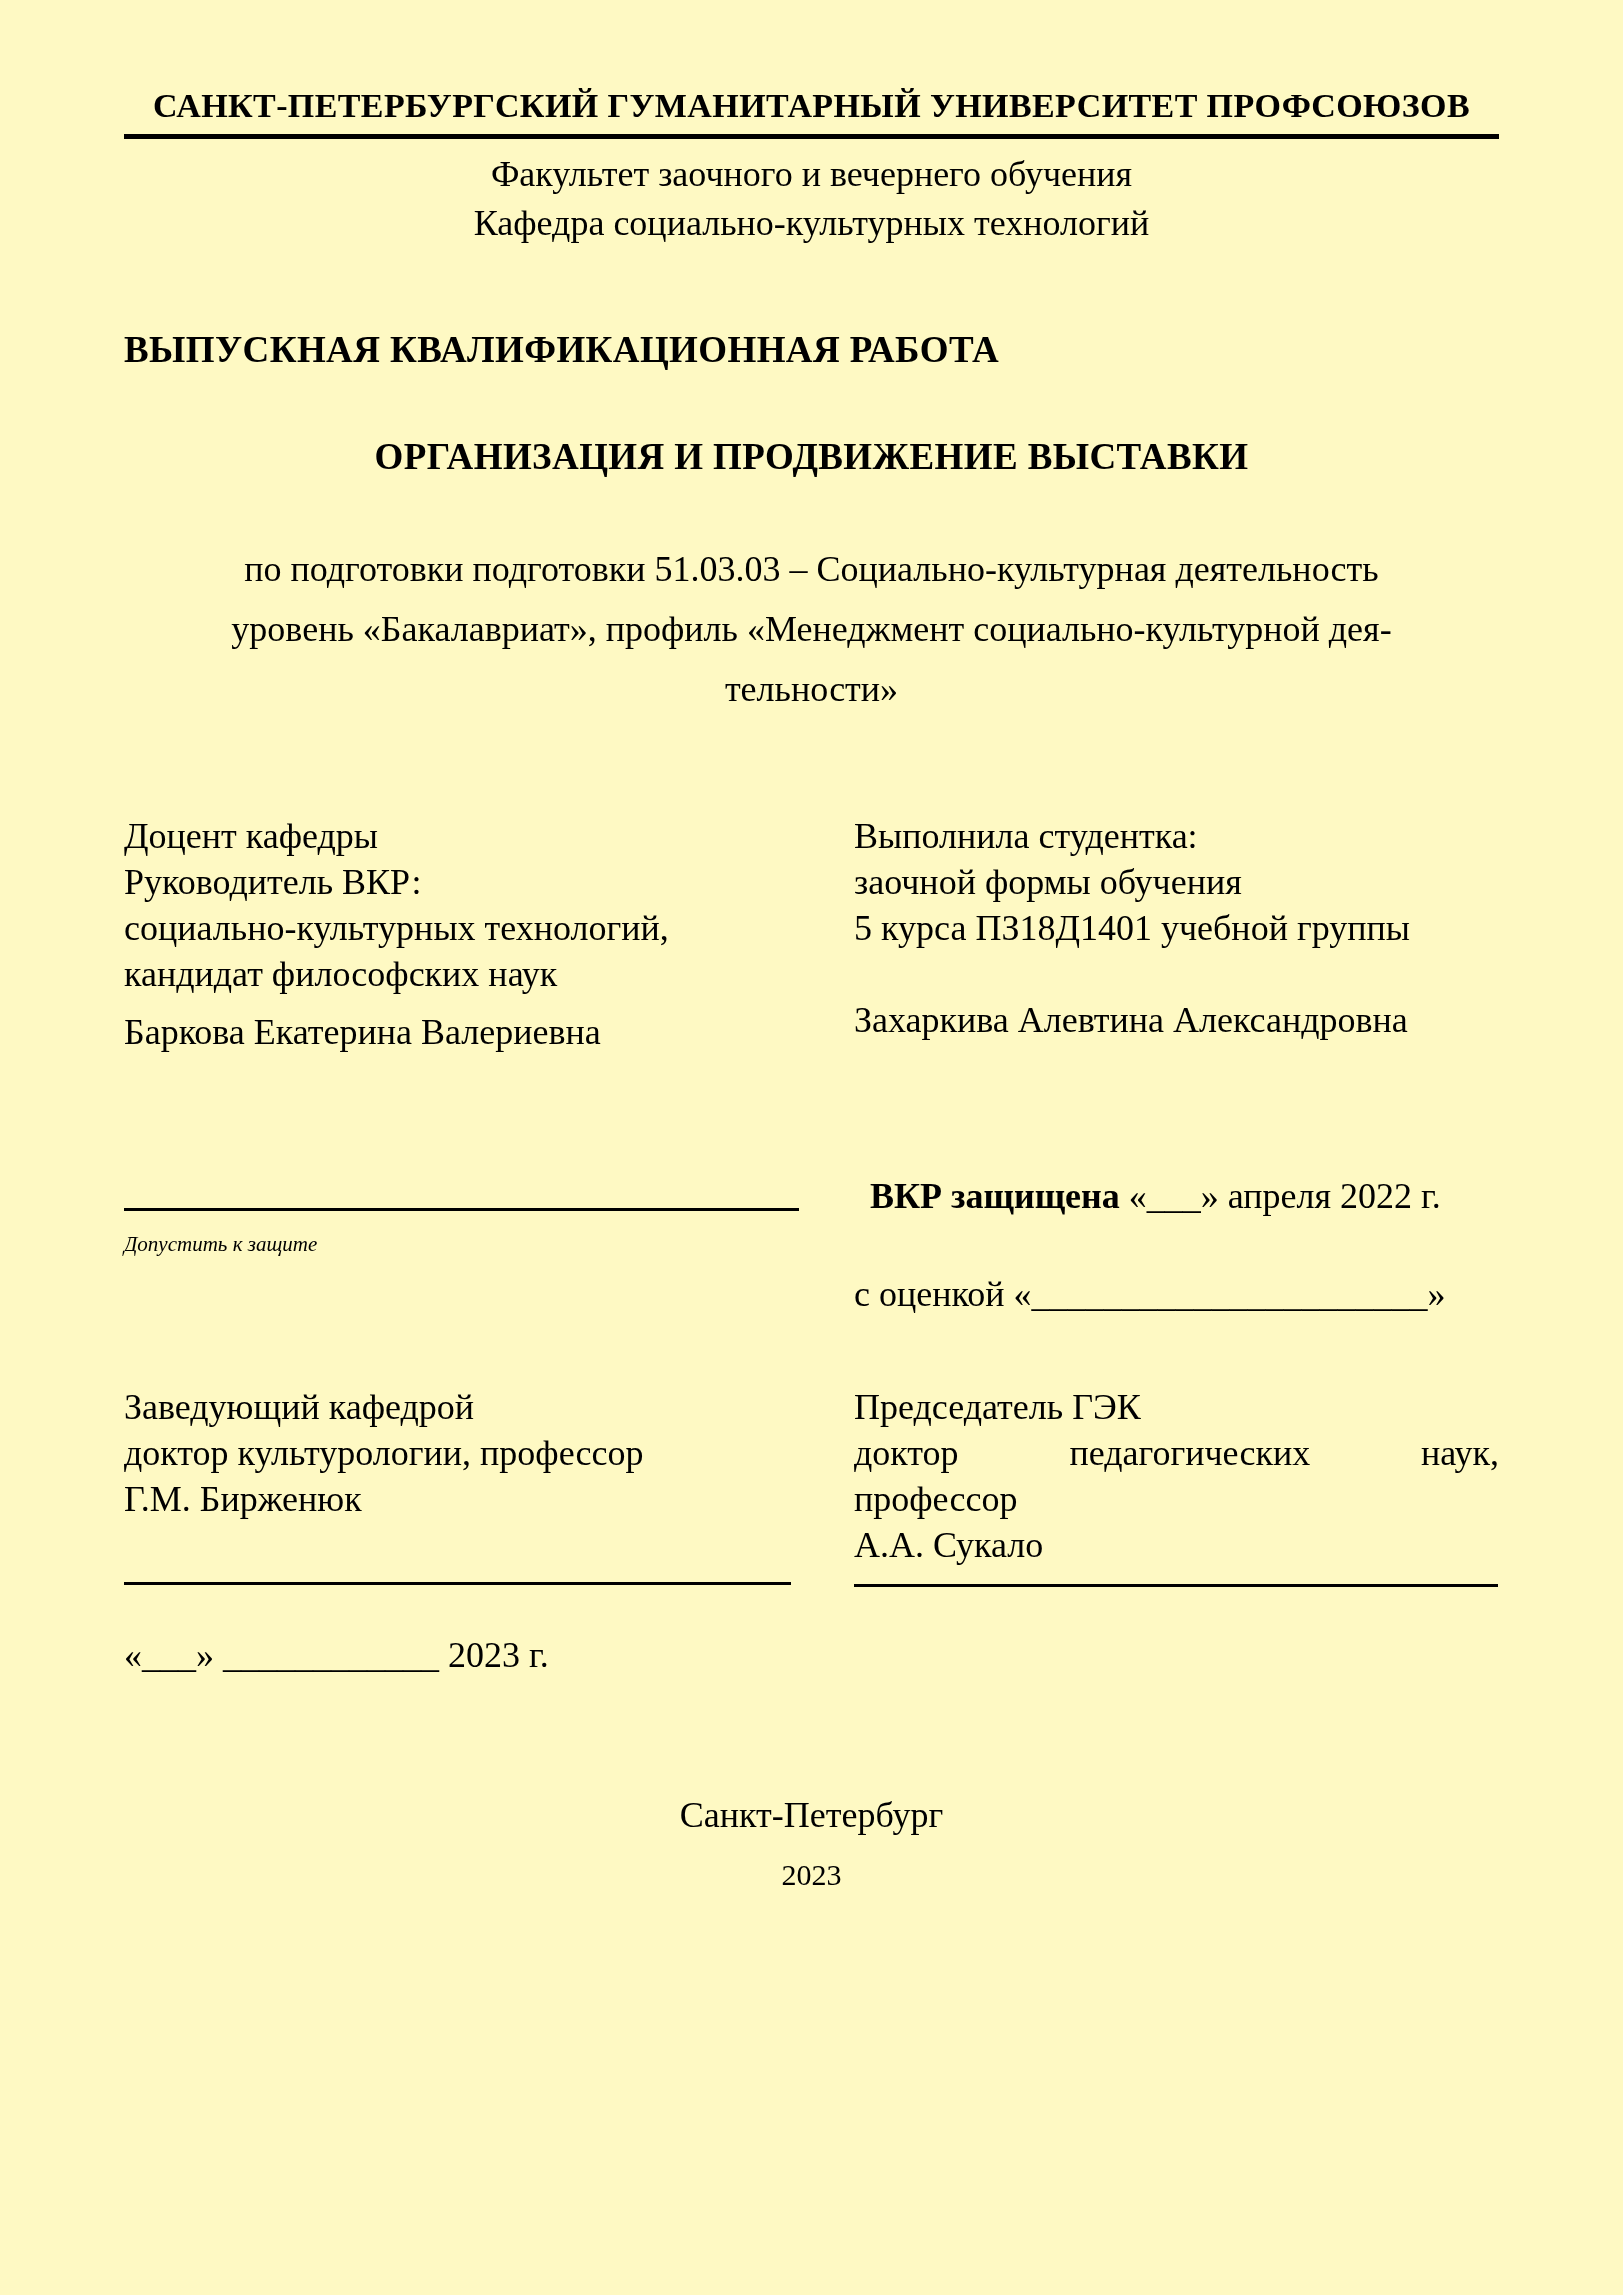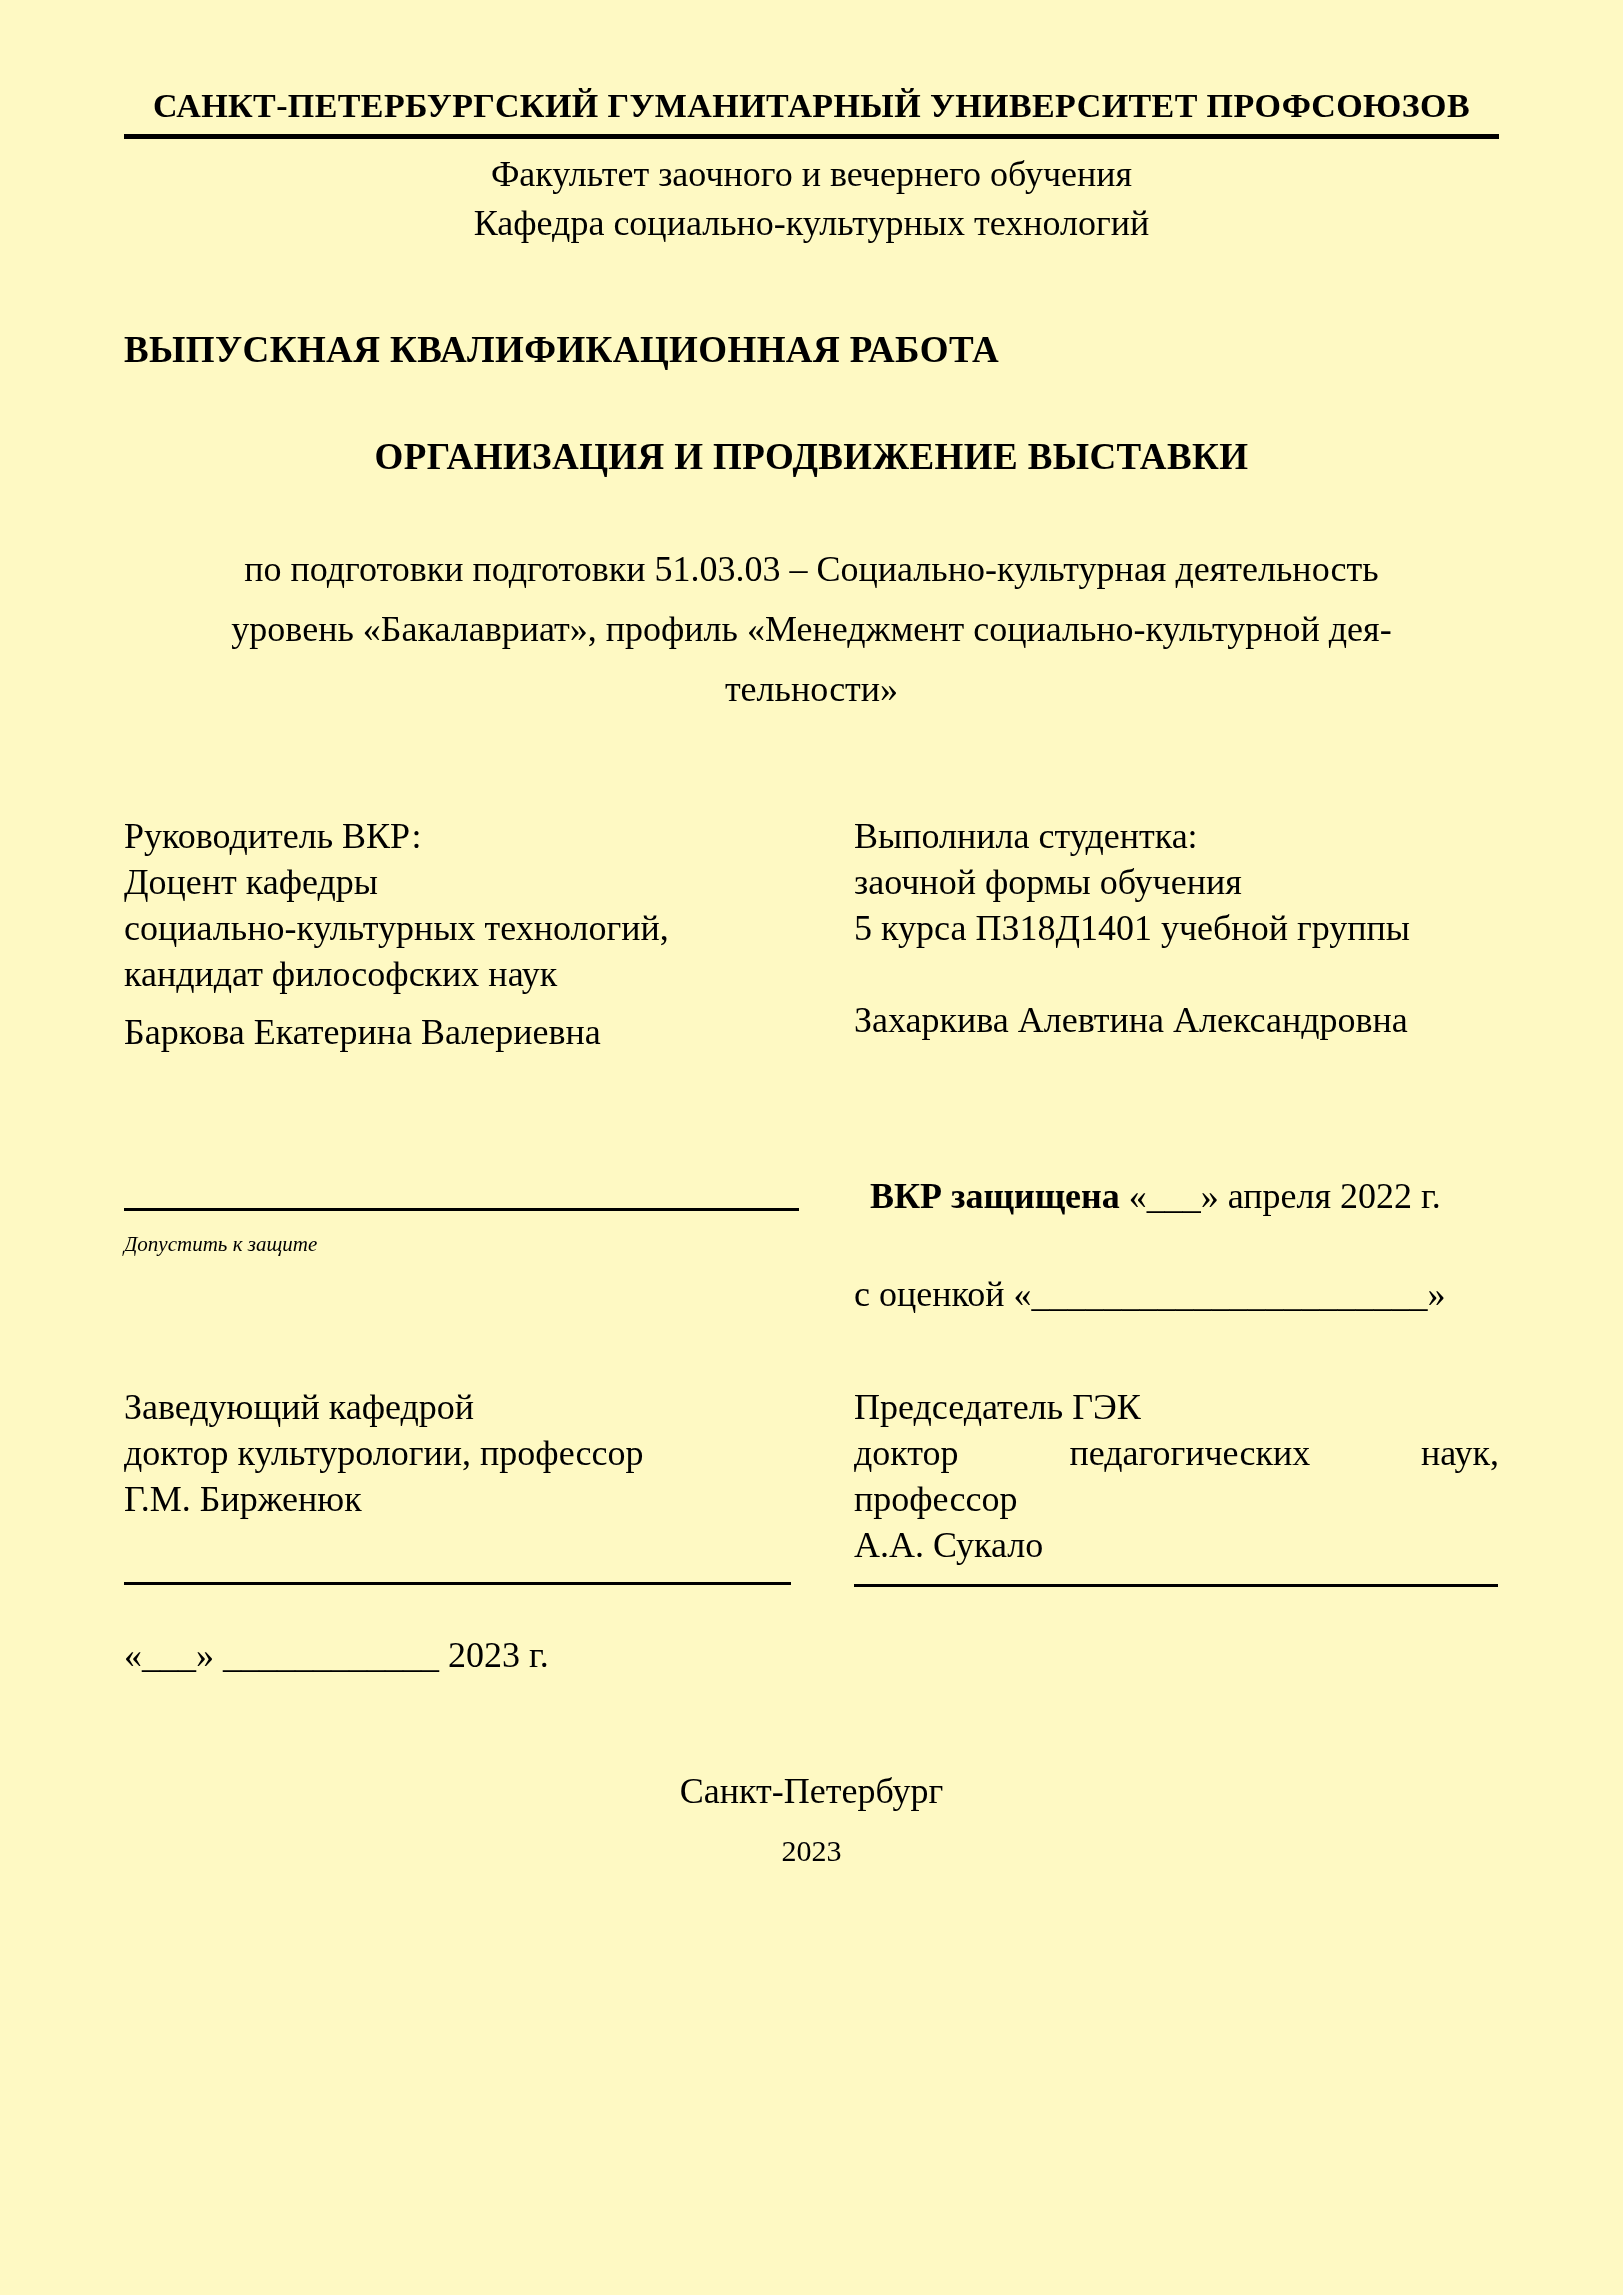--- a/index.html
+++ b/index.html
@@ -104,21 +104,21 @@
     margin-top: 15.7px;
     height: 0;
   }
 
   .date-line {
     margin-top: 47px;
     font-size: 36px;
   }
 
   .footer-city {
-    margin-top: 92px;
+    margin-top: 116px;
     font-size: 36px;
     text-align: center;
   }
   .footer-year {
     margin-top: 22px;
     font-size: 30px;
     text-align: center;
   }
 </style>
 </head>
@@ -135,22 +135,22 @@
   <div class="thesis-title">ОРГАНИЗАЦИЯ И ПРОДВИЖЕНИЕ ВЫСТАВКИ</div>
 
   <div class="program">
     <div class="line">по подготовки подготовки 51.03.03 – Социально-культурная деятельность</div>
     <div class="line">уровень «Бакалавриат», профиль «Менеджмент социально-культурной дея-</div>
     <div class="line">тельности»</div>
   </div>
 
   <div class="columns row-people">
     <div class="col">
+      <div class="line">Доцент кафедры</div>
       <div class="line">Руководитель ВКР:</div>
-      <div class="line">Доцент кафедры</div>
       <div class="line">социально-культурных технологий,</div>
       <div class="line">кандидат философских наук</div>
       <div class="line name-line">Баркова Екатерина Валериевна</div>
     </div>
     <div class="col">
       <div class="line">Выполнила студентка:</div>
       <div class="line">заочной формы обучения</div>
       <div class="line">5 курса ПЗ18Д1401 учебной группы</div>
       <div class="blank"></div>
       <div class="line">Захаркива Алевтина Александровна</div>

